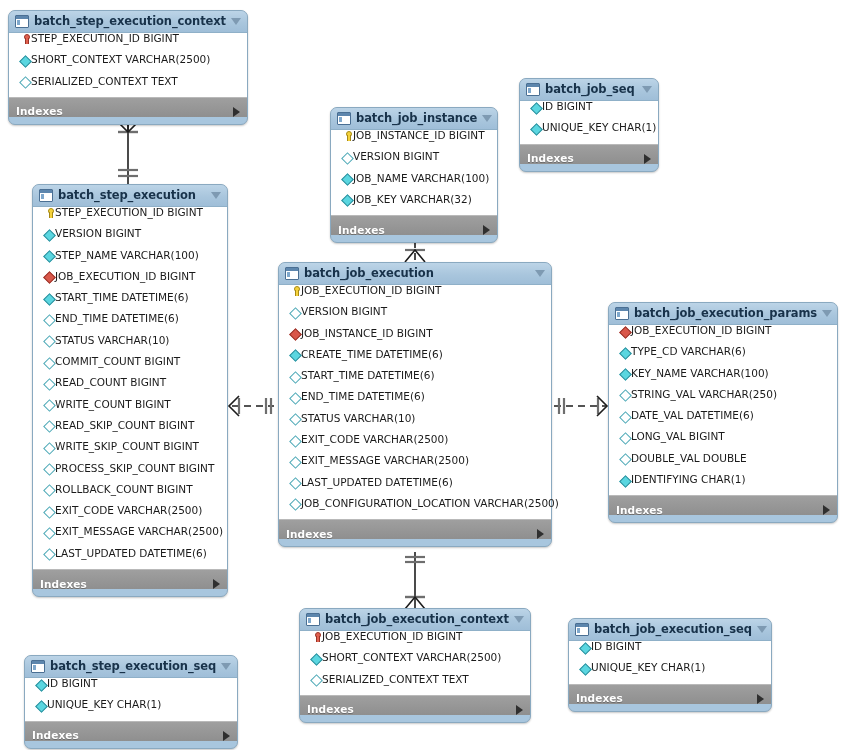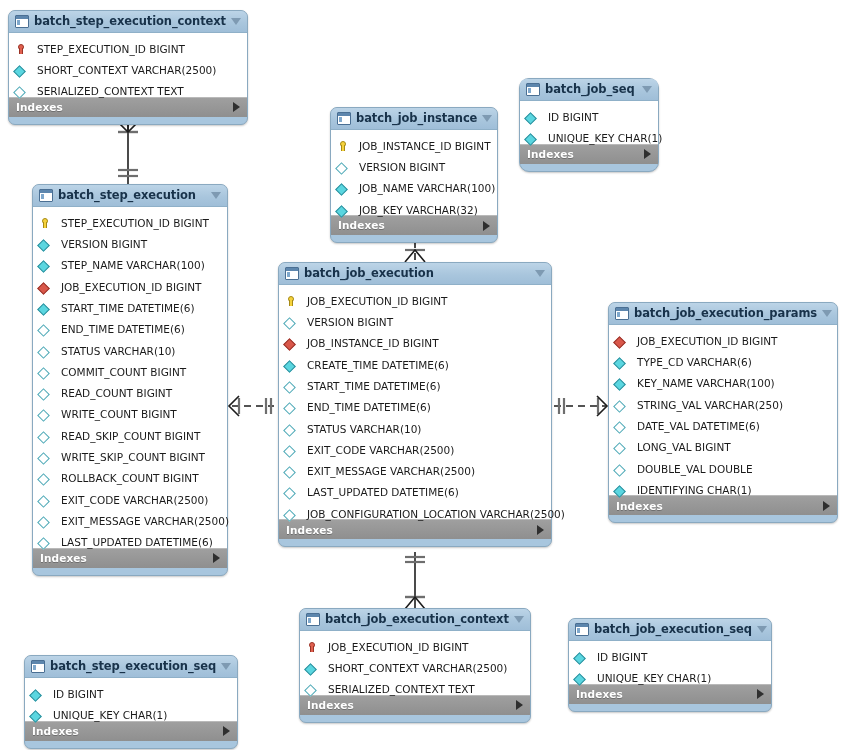--- a/index.html
+++ b/index.html
@@ -21,21 +21,21 @@
   .tbl-ico::before{content:"";position:absolute;left:0;right:0;top:0;height:3px;
            background:#5d86ad;}
   .tbl-ico::after{content:"";position:absolute;left:1px;top:4px;width:3px;height:5px;
            background:#7fa8cc;}
   .tbl-name{flex:1 1 auto;font-size:11.5px;font-weight:bold;color:#18324a;
             letter-spacing:-.1px;white-space:nowrap;line-height:1;}
   .caret{flex:0 0 auto;width:0;height:0;border-left:5px solid transparent;
          border-right:5px solid transparent;border-top:7px solid #7e9ab2;}
 
   .cols{background:#ffffff;border-bottom:1px solid #b9b9b9;}
-  .col{height:21.3px;display:flex;align-items:flex-end;gap:12px;padding:0 4px 0 5px;
+  .col{height:21.3px;display:flex;align-items:flex-start;gap:0;padding:0 4px 0 11px;
        font-size:10.5px;color:#1a1a1a;white-space:nowrap;line-height:1;}
 
   
   .m{flex:0 0 auto;width:11px;height:11px;position:relative;}
   
   .m.dia-f::before{content:"";position:absolute;left:1px;top:2.5px;width:7px;height:7px;
        background:#5ad6e0;border:1px solid #2e8d9b;transform:rotate(45deg);}
   
   .m.dia-o::before{content:"";position:absolute;left:1px;top:2.5px;width:7px;height:7px;
        background:#ffffff;border:1px solid #4ba8b6;transform:rotate(45deg);}
@@ -46,21 +46,21 @@
   .m.key-y::before{content:"";position:absolute;left:3.5px;top:1px;width:4px;height:4px;
        background:#f5d23c;border:1px solid #a78a15;border-radius:50%;}
   .m.key-y::after{content:"";position:absolute;left:4.5px;top:4.5px;width:2px;height:6px;
        background:#f5d23c;border-left:1px solid #a78a15;border-right:1px solid #a78a15;}
   
   .m.key-r::before{content:"";position:absolute;left:3.5px;top:1px;width:4px;height:4px;
        background:#e0604f;border:1px solid #9a3326;border-radius:50%;}
   .m.key-r::after{content:"";position:absolute;left:4.5px;top:4.5px;width:2px;height:6px;
        background:#e0604f;border-left:1px solid #9a3326;border-right:1px solid #9a3326;}
 
-  .idx{height:19px;display:flex;align-items:center;padding:0 7px 0 7px;
+  .idx{height:19px;display:flex;align-items:flex-end;padding:0 7px 0 7px;
        background:linear-gradient(to bottom,#9f9f9f 0%,#8f8f8f 100%);
        color:#ffffff;font-size:10.5px;font-weight:bold;letter-spacing:.1px;
        border-radius:0 0 0 0;}
   .idx-lbl{flex:1 1 auto;line-height:1;text-shadow:0 1px 0 rgba(0,0,0,.25);}
   .idx-arrow{flex:0 0 auto;width:0;height:0;border-top:5px solid transparent;
              border-bottom:5px solid transparent;border-left:7px solid #2f2f2f;}
 
   
   #links{position:absolute;left:0;top:0;width:846px;height:750px;
          pointer-events:none;overflow:visible;}
@@ -193,20 +193,24 @@
           <div class="col">
             <span class="m dia-o"></span>
             <span>READ_SKIP_COUNT BIGINT</span>
           </div>
           <div class="col">
             <span class="m dia-o"></span>
             <span>WRITE_SKIP_COUNT BIGINT</span>
           </div>
           <div class="col">
             <span class="m dia-o"></span>
+            <span>PROCESS_SKIP_COUNT BIGINT</span>
+          </div>
+          <div class="col">
+            <span class="m dia-o"></span>
             <span>ROLLBACK_COUNT BIGINT</span>
           </div>
           <div class="col">
             <span class="m dia-o"></span>
             <span>EXIT_CODE VARCHAR(2500)</span>
           </div>
           <div class="col">
             <span class="m dia-o"></span>
             <span>EXIT_MESSAGE VARCHAR(2500)</span>
           </div>
@@ -263,21 +267,21 @@
           <div class="col">
             <span class="m dia-f"></span>
             <span>JOB_KEY VARCHAR(32)</span>
           </div>
         </div>
         <div class="idx">
           <span class="idx-lbl">Indexes</span>
           <span class="idx-arrow"></span>
         </div>
       </div>
-      <div class="tbl" style="left: 519px; top: 78px; width: 140px; border-radius: 10px;">
+      <div class="tbl" style="left: 519px; top: 78px; width: 140px;">
         <div class="tbl-hdr">
           <span class="tbl-ico"></span>
           <span class="tbl-name">batch_job_seq</span>
           <span class="caret"></span>
         </div>
         <div class="cols">
           <div class="col">
             <span class="m dia-f"></span>
             <span>ID BIGINT</span>
           </div>

